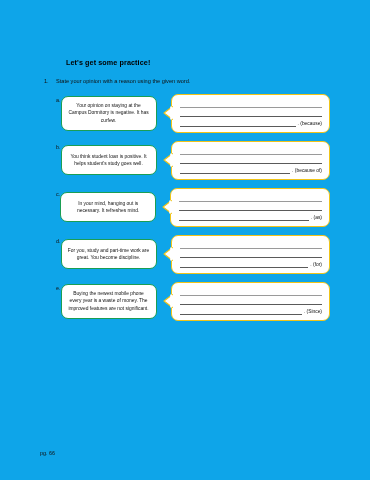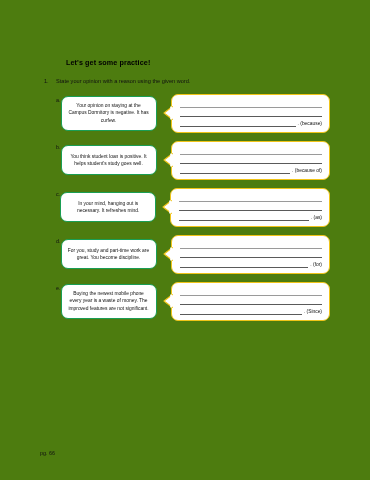--- a/index.html
+++ b/index.html
@@ -11,21 +11,21 @@
     height: 480px;
     background: #ffffff;
     font-family: "Liberation Sans", sans-serif;
     color: #1a1a1a;
     overflow: hidden;
   }
   .page {
     position: relative;
     width: 370px;
     height: 480px;
-    background: #4d7c0f;
+    background: #0ea5e9;
     box-sizing: border-box;
   }
   .content {
     position: absolute;
     left: 0;
     top: 0;
     width: 370px;
     padding: 58px 40px 0 40px;
     box-sizing: border-box;
   }

